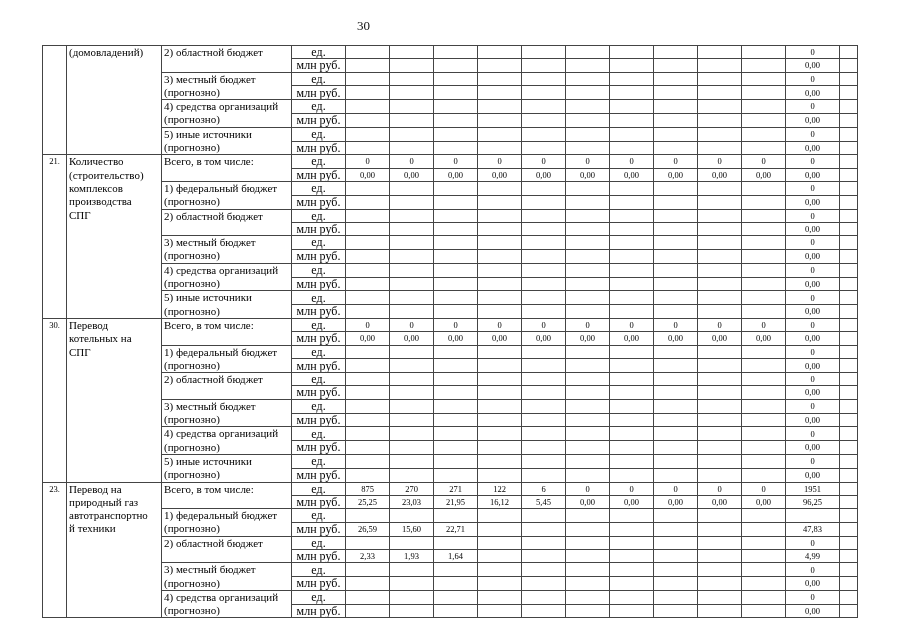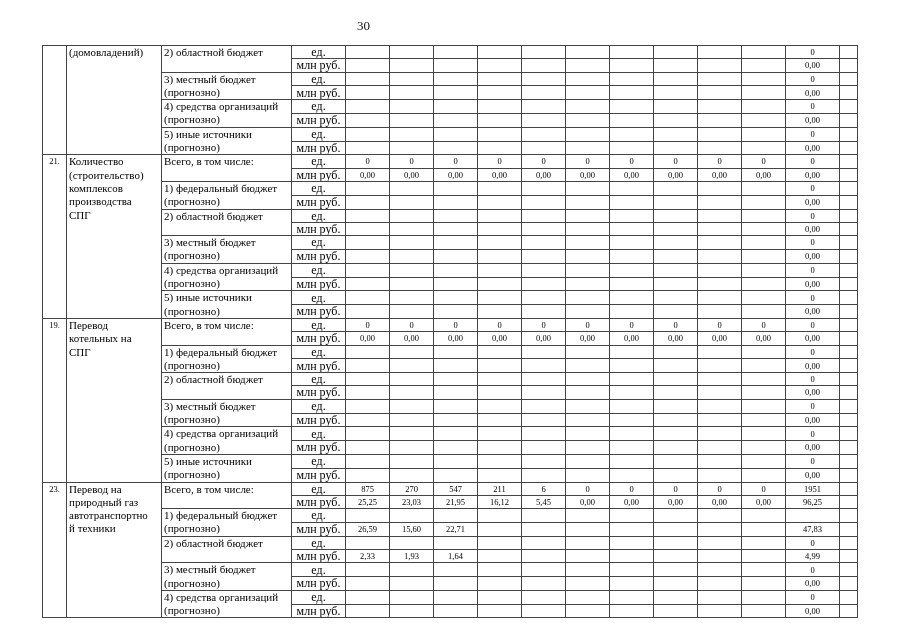--- a/index.html
+++ b/index.html
@@ -387,21 +387,21 @@
         <td class="val"></td>
         <td class="val"></td>
         <td class="val"></td>
         <td class="val"></td>
         <td class="val"></td>
         <td class="val"></td>
         <td class="val total">0,00</td>
         <td class="end"></td>
       </tr>
       <tr>
-        <td class="num" rowspan="12">19.</td>
+        <td class="num" rowspan="12">30.</td>
         <td class="name" rowspan="12">Перевод
 котельных на
 СПГ</td>
         <td class="source" rowspan="2">Всего, в том числе:</td>
         <td class="unit">ед.</td>
         <td class="val">0</td>
         <td class="val">0</td>
         <td class="val">0</td>
         <td class="val">0</td>
         <td class="val">0</td>
@@ -590,22 +590,22 @@
       <tr>
         <td class="num" rowspan="10">23.</td>
         <td class="name" rowspan="10">Перевод на
 природный газ
 автотранспортно
 й техники</td>
         <td class="source" rowspan="2">Всего, в том числе:</td>
         <td class="unit">ед.</td>
         <td class="val">875</td>
         <td class="val">270</td>
-        <td class="val">547</td>
-        <td class="val">211</td>
+        <td class="val">271</td>
+        <td class="val">122</td>
         <td class="val">6</td>
         <td class="val">0</td>
         <td class="val">0</td>
         <td class="val">0</td>
         <td class="val">0</td>
         <td class="val">0</td>
         <td class="val total">1951</td>
         <td class="end"></td>
       </tr>
       <tr>

